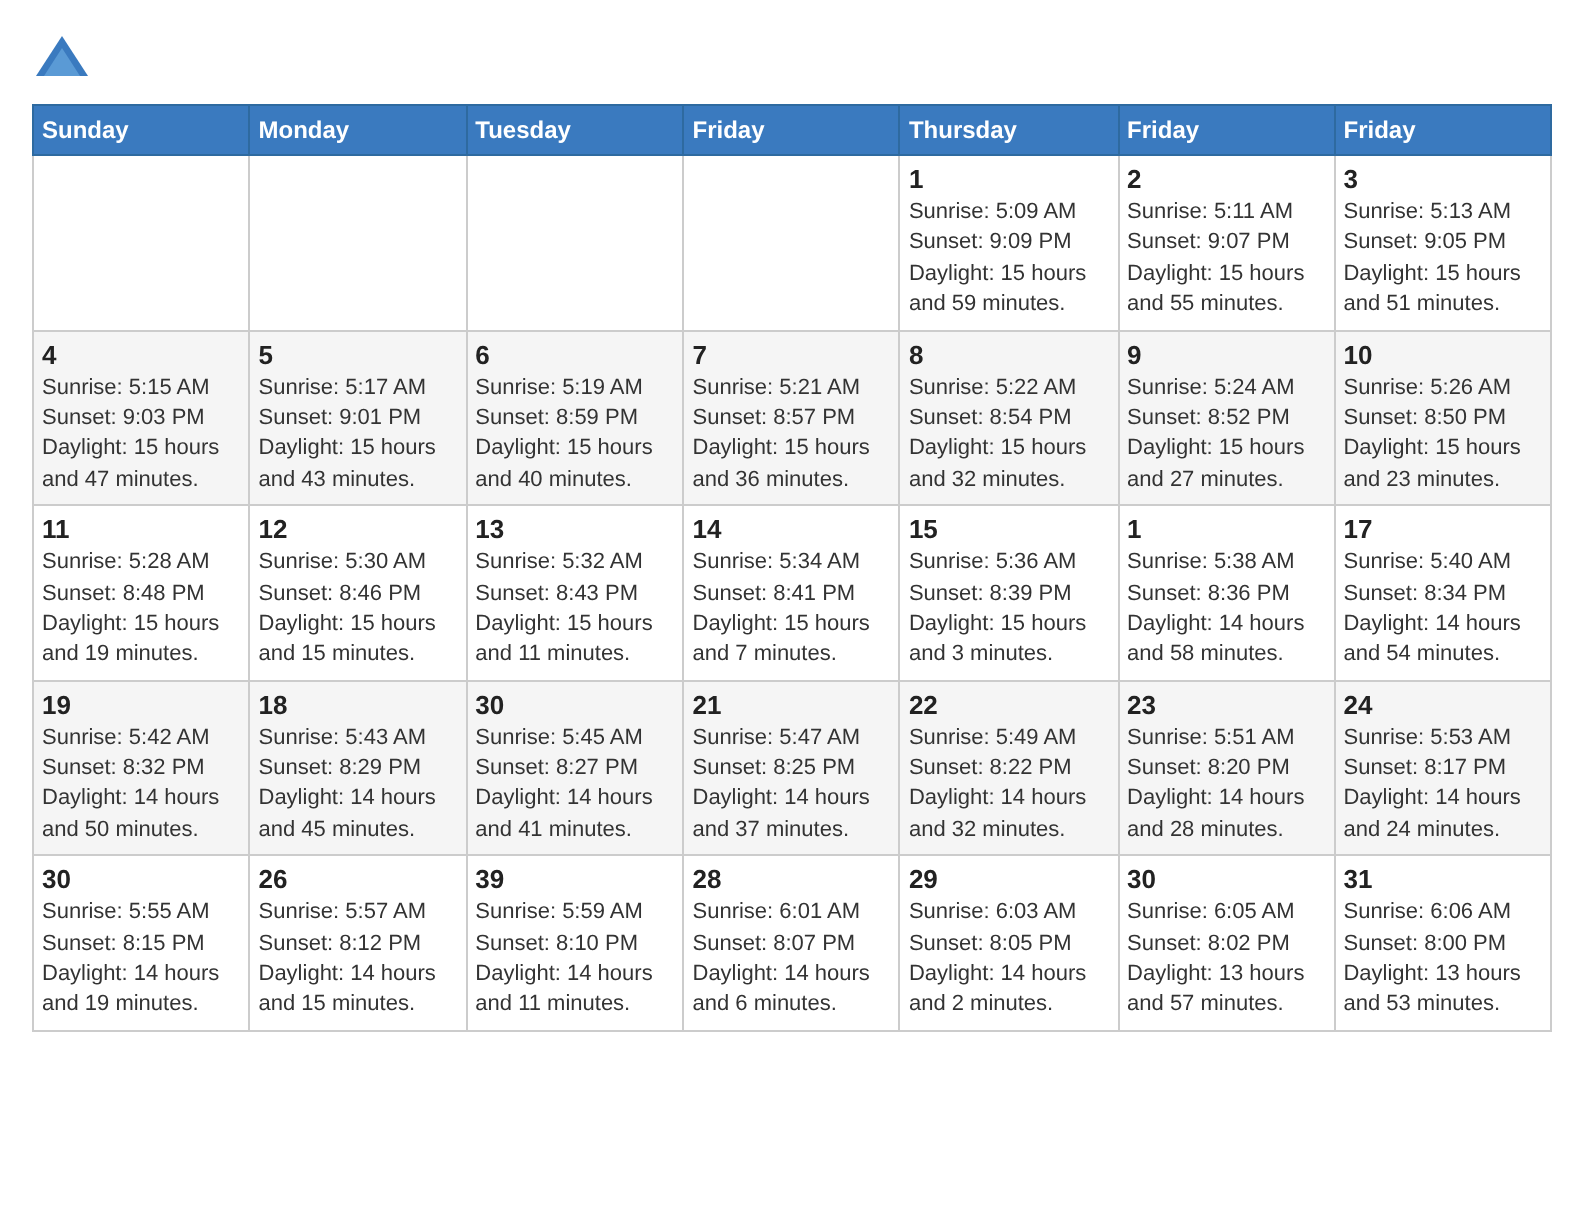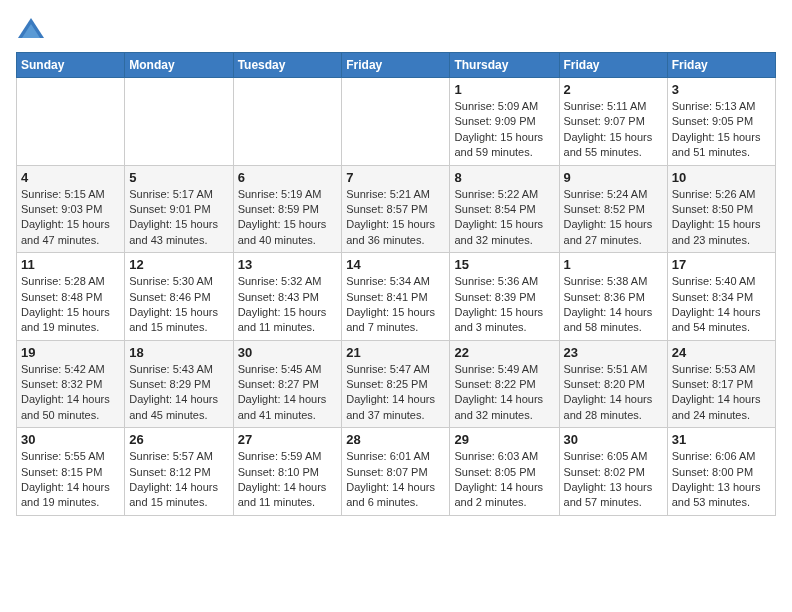--- a/index.html
+++ b/index.html
@@ -232,21 +232,21 @@
       <tr>
         <td>
           <div class="day-number">30</div>
           <div class="day-info">Sunrise: 5:55 AM<br>Sunset: 8:15 PM<br>Daylight: 14 hours<br>and 19 minutes.</div>
         </td>
         <td>
           <div class="day-number">26</div>
           <div class="day-info">Sunrise: 5:57 AM<br>Sunset: 8:12 PM<br>Daylight: 14 hours<br>and 15 minutes.</div>
         </td>
         <td>
-          <div class="day-number">27</div>
+          <div class="day-number">39</div>
           <div class="day-info">Sunrise: 5:59 AM<br>Sunset: 8:10 PM<br>Daylight: 14 hours<br>and 11 minutes.</div>
         </td>
         <td>
           <div class="day-number">28</div>
           <div class="day-info">Sunrise: 6:01 AM<br>Sunset: 8:07 PM<br>Daylight: 14 hours<br>and 6 minutes.</div>
         </td>
         <td>
           <div class="day-number">29</div>
           <div class="day-info">Sunrise: 6:03 AM<br>Sunset: 8:05 PM<br>Daylight: 14 hours<br>and 2 minutes.</div>
         </td>

